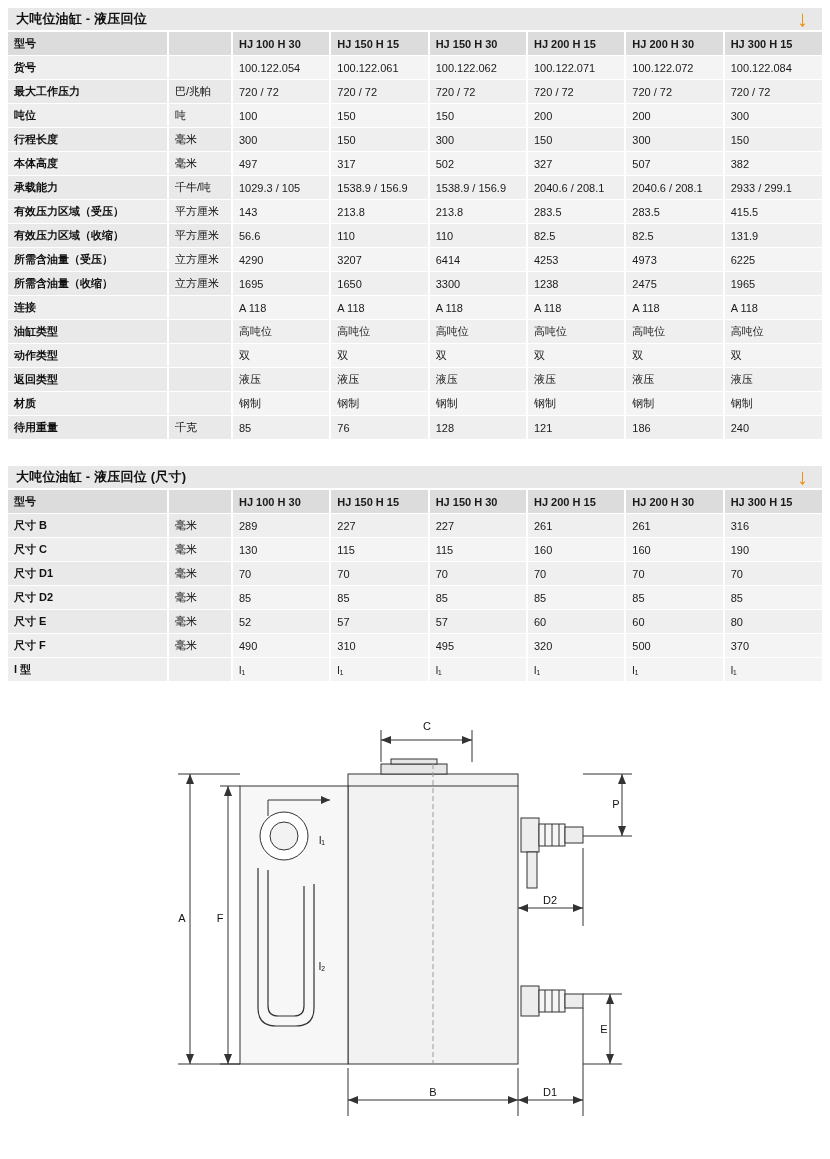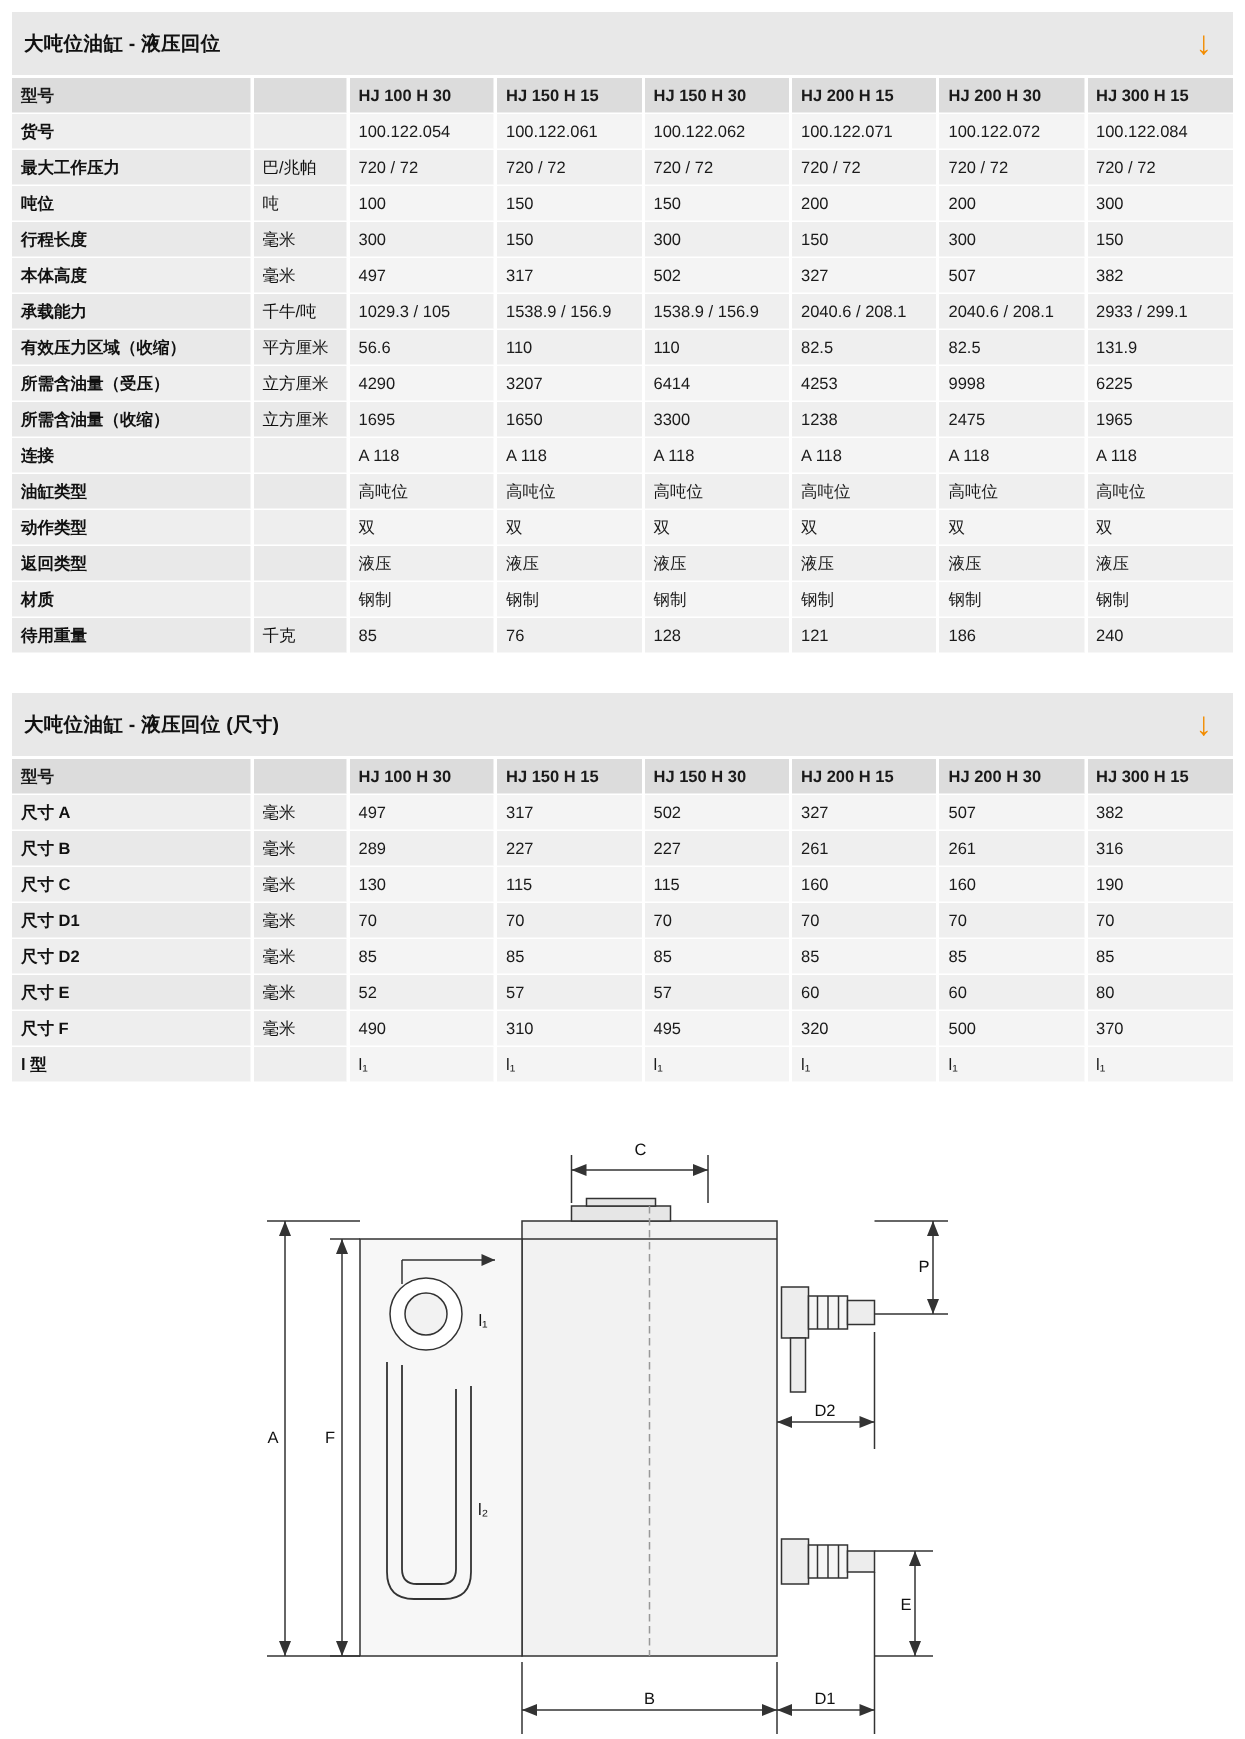--- a/index.html
+++ b/index.html
@@ -19,21 +19,21 @@
   
   .table-block {
     margin: 0 8px 0 8px;
     padding-top: 8px;
   }
   .tbl-title-row {
     display: flex;
     align-items: center;
     background: #e8e8e8;
     border-bottom: 2px solid #ffffff;
-    height: 44px;
+    height: 24px;
     padding: 0 8px;
   }
   .tbl-title {
     font-size: 13px;
     font-weight: bold;
     color: #111;
     flex: 1 1 auto;
     letter-spacing: 0.2px;
   }
   .down-arrow {
@@ -188,38 +188,48 @@
         <tr class="alt">
             <td class="lbl">承载能力</td>
             <td class="unit">千牛/吨</td>
             <td class="val">1029.3 / 105</td>
             <td class="val">1538.9 / 156.9</td>
             <td class="val">1538.9 / 156.9</td>
             <td class="val">2040.6 / 208.1</td>
             <td class="val">2040.6 / 208.1</td>
             <td class="val">2933 / 299.1</td>
           </tr>
+        <tr>
+            <td class="lbl">有效压力区域（受压）</td>
+            <td class="unit">平方厘米</td>
+            <td class="val">143</td>
+            <td class="val">213.8</td>
+            <td class="val">213.8</td>
+            <td class="val">283.5</td>
+            <td class="val">283.5</td>
+            <td class="val">415.5</td>
+          </tr>
         <tr class="alt">
             <td class="lbl">有效压力区域（收缩）</td>
             <td class="unit">平方厘米</td>
             <td class="val">56.6</td>
             <td class="val">110</td>
             <td class="val">110</td>
             <td class="val">82.5</td>
             <td class="val">82.5</td>
             <td class="val">131.9</td>
           </tr>
         <tr>
             <td class="lbl">所需含油量（受压）</td>
             <td class="unit">立方厘米</td>
             <td class="val">4290</td>
             <td class="val">3207</td>
             <td class="val">6414</td>
             <td class="val">4253</td>
-            <td class="val">9998</td>
+            <td class="val">4973</td>
             <td class="val">6225</td>
           </tr>
         <tr class="alt">
             <td class="lbl">所需含油量（收缩）</td>
             <td class="unit">立方厘米</td>
             <td class="val">1695</td>
             <td class="val">1650</td>
             <td class="val">3300</td>
             <td class="val">1238</td>
             <td class="val">2475</td>
@@ -313,30 +323,20 @@
           <th class="hdr-label"></th>
           <th>HJ 100 H 30</th>
           <th>HJ 150 H 15</th>
           <th>HJ 150 H 30</th>
           <th>HJ 200 H 15</th>
           <th>HJ 200 H 30</th>
           <th>HJ 300 H 15</th>
         </tr>
       </thead>
       <tbody>
-        <tr>
-            <td class="lbl">尺寸 A</td>
-            <td class="unit">毫米</td>
-            <td class="val">497</td>
-            <td class="val">317</td>
-            <td class="val">502</td>
-            <td class="val">327</td>
-            <td class="val">507</td>
-            <td class="val">382</td>
-          </tr>
         <tr class="alt">
             <td class="lbl">尺寸 B</td>
             <td class="unit">毫米</td>
             <td class="val">289</td>
             <td class="val">227</td>
             <td class="val">227</td>
             <td class="val">261</td>
             <td class="val">261</td>
             <td class="val">316</td>
           </tr>

